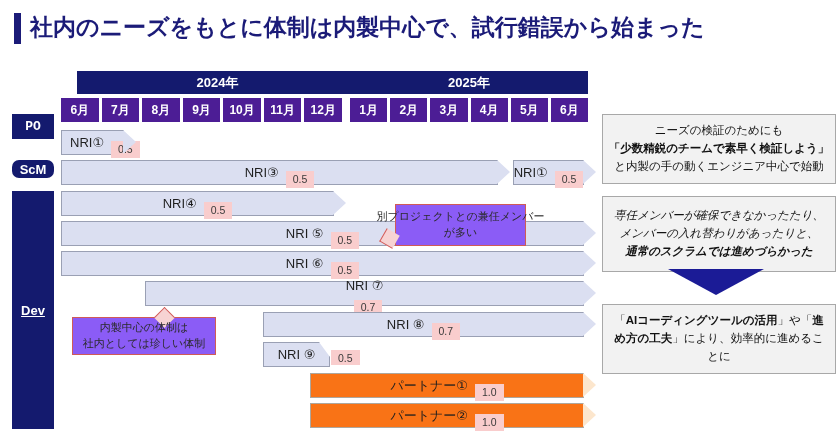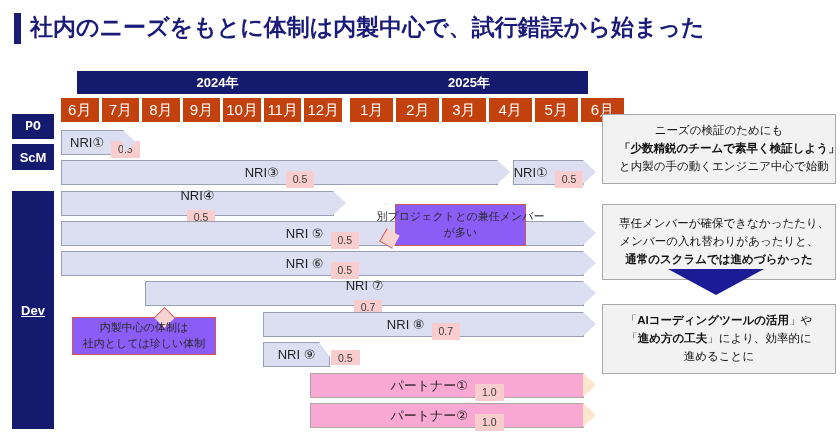--- a/index.html
+++ b/index.html
@@ -10,50 +10,50 @@
   .title-accent{position:absolute;left:14px;top:13px;width:7px;height:31px;background:#1b1b78;}
   .page-title{position:absolute;left:30px;top:12px;font-size:23px;font-weight:bold;color:#1b1b78;white-space:nowrap;}
 
   
   .yearbox{position:absolute;top:71px;height:23px;background:#141a6e;color:#fff;font-size:13px;font-weight:bold;
     display:flex;align-items:center;justify-content:center;}
   #year-2024{left:77px;width:281px;}
   #year-2025{left:350px;width:238px;}
   .months{position:absolute;top:98px;height:24px;display:flex;gap:3px;}
   #months-2024{left:61px;width:281px;}
-  #months-2025{left:350px;width:274px;}
-  .month{flex:1;background:#c2410c;color:#fff;font-size:15px;font-weight:normal;
+  #months-2025{left:350px;width:238px;}
+  .month{flex:1;background:#4c1d95;color:#fff;font-size:12px;font-weight:bold;
     display:flex;align-items:center;justify-content:center;}
 
   
   .rowhead{position:absolute;left:12px;width:42px;background:#141a6e;color:#fff;font-weight:bold;font-size:13px;
     display:flex;align-items:center;justify-content:center;}
   #rowhead-po{top:114px;height:25px;font-family:Liberation Mono, monospace;}
-  #rowhead-scm{top:144px;height:26px;}
+  #rowhead-scm{top:160px;height:18px;border-radius:7px;}
   #rowhead-dev{top:191px;height:238px;text-decoration:underline;}
 
   
   .bar{position:absolute;height:25px;background:#dbdff1;border:1px solid #9aa0b4;box-sizing:border-box;
     display:flex;align-items:center;justify-content:center;font-size:13px;color:#1f1f1f;white-space:nowrap;z-index:2;}
   .bar.arrow::after{content:"";position:absolute;left:100%;top:-1px;width:0;height:0;
     border-top:12.5px solid transparent;border-bottom:12.5px solid transparent;border-left:13px solid #dbdff1;}
-  .bar.partner{background:#f9a8d4;border-color:#ada79e;}
+  .bar.partner{background:#f97316;border-color:#ada79e;}
   .bar.partner.arrow::after{border-left-color:#fce6cd;}
   .bar.left{justify-content:flex-start;padding-left:8px;}
   .bar.snip{clip-path:polygon(0 0,calc(100% - 11px) 0,100% 60%,100% 100%,0 100%);}
   .badge{display:inline-block;background:#f9cdcd;color:#3a3a3a;font-size:10.5px;line-height:1.25;
     padding:1.5px 7px;margin-left:7px;transform:translateY(7px);}
   .float-badge{position:absolute;left:331px;top:350px;background:#f9cdcd;color:#3a3a3a;font-size:10.5px;
     padding:1.5px 7px;z-index:3;}
 
   #bar-po-nri1{left:61px;top:130px;width:63px;}
   #bar-po-nri2{left:141px;top:130px;width:443px;}
   #bar-scm-nri3{left:61px;top:160px;width:437px;}
   #bar-scm-nri1{left:513px;top:160px;width:71px;}
-  #bar-dev-nri4{left:61px;top:191px;width:273px;flex-direction:column;}
+  #bar-dev-nri4{left:61px;top:191px;width:273px;}
   #bar-dev-nri5{left:61px;top:221px;width:523px;}
   #bar-dev-nri6{left:61px;top:251px;width:523px;align-items:center;}
   #bar-dev-nri7{left:145px;top:281px;width:439px;flex-direction:column;}
   #bar-dev-nri8{left:263px;top:312px;width:321px;}
   #bar-dev-nri9{left:263px;top:342px;width:67px;}
   #bar-partner1{left:310px;top:373px;width:274px;}
   #bar-partner2{left:310px;top:403px;width:274px;}
 
   
   .callout{position:absolute;background:#8b5cf6;border:1.5px solid #d05a58;color:#2a2a2a;font-size:11px;line-height:1.45;
@@ -62,23 +62,23 @@
   #callout-inhouse{left:72px;top:317px;width:144px;height:38px;}
   .pointer-a{position:absolute;left:-14px;bottom:-1px;width:14px;height:14px;background:#f7d3d3;
     border-left:1.5px solid #d05a58;border-bottom:1.5px solid #d05a58;transform:rotate(30deg);z-index:4;}
   .pointer-up{position:absolute;top:-8px;left:84px;width:14px;height:14px;background:#f7d3d3;
     border-left:1.5px solid #d05a58;border-top:1.5px solid #d05a58;transform:rotate(45deg);z-index:6;}
   .callout-line{white-space:nowrap;z-index:7;}
 
   
   .note{position:absolute;left:602px;width:234px;background:#f2f2f2;border:1px solid #a8a8a8;box-sizing:border-box;
     color:#111;font-size:11.5px;line-height:1.55;display:flex;flex-direction:column;justify-content:center;
-    text-align:center;padding:4px 16px;}
+    text-align:center;padding:4px 5px;}
   #note1{top:114px;height:70px;}
-  #note2{top:204px;height:76px;}
+  #note2{top:196px;height:76px;font-style:italic;}
   #note3{top:304px;height:70px;align-items:center;}
   .note-line{white-space:nowrap;}
   .bold{font-weight:bold;}
   #note3 .wrapline{white-space:normal;padding:0 4px;}
   .down-arrow{position:absolute;left:668px;top:269px;width:0;height:0;
     border-left:48px solid transparent;border-right:48px solid transparent;border-top:26px solid #1b1b96;}
 </style>
 </head>
 <body>
 

